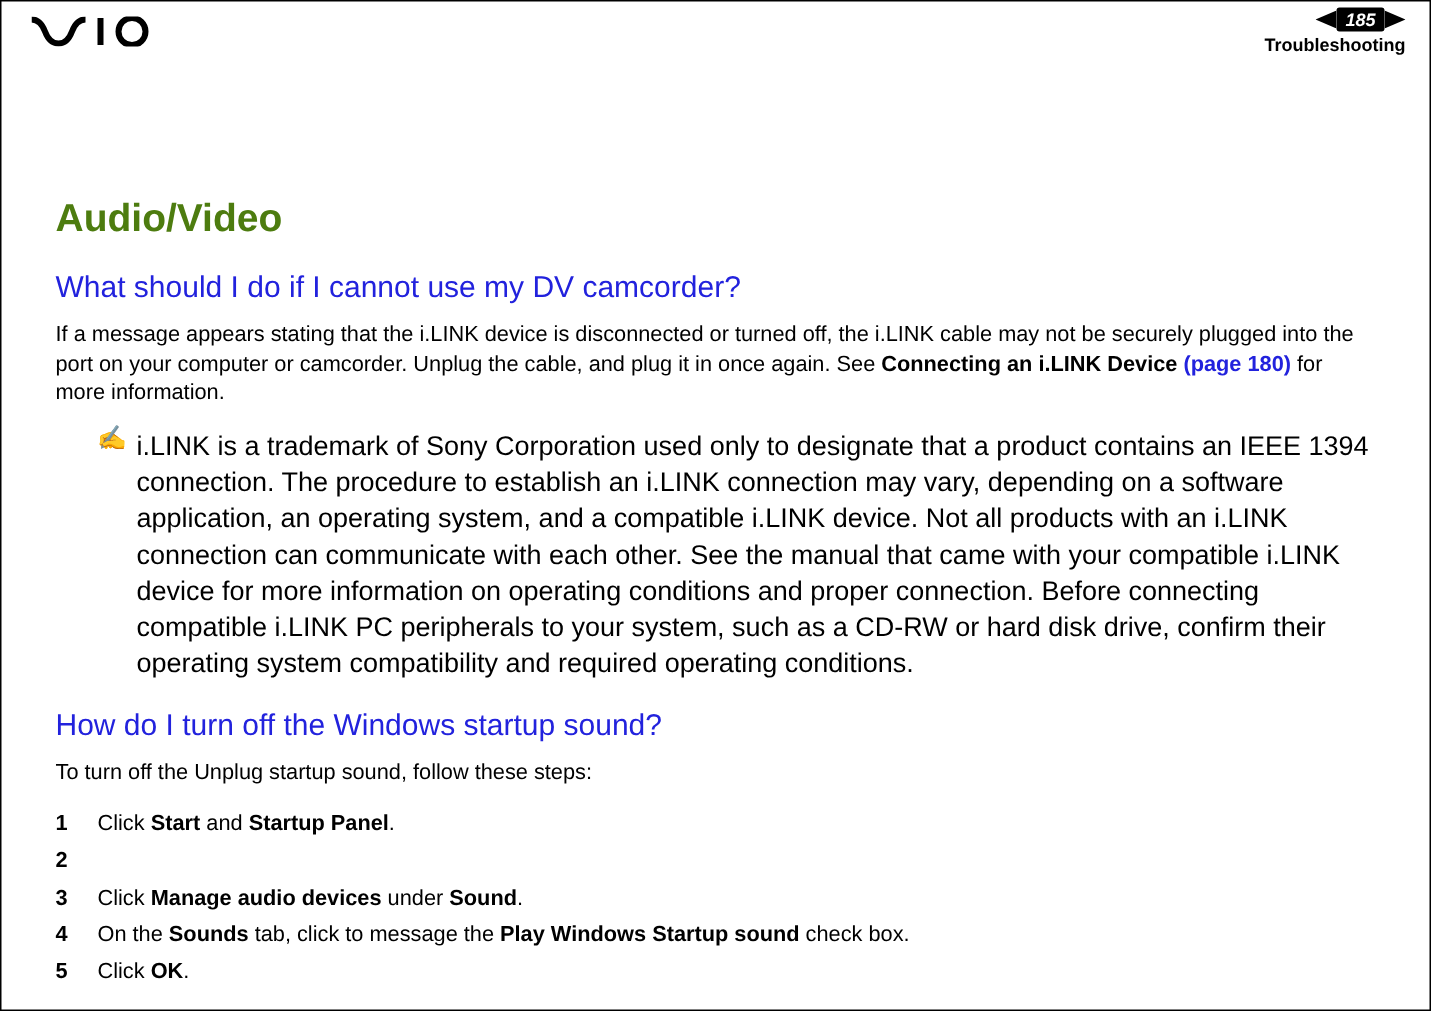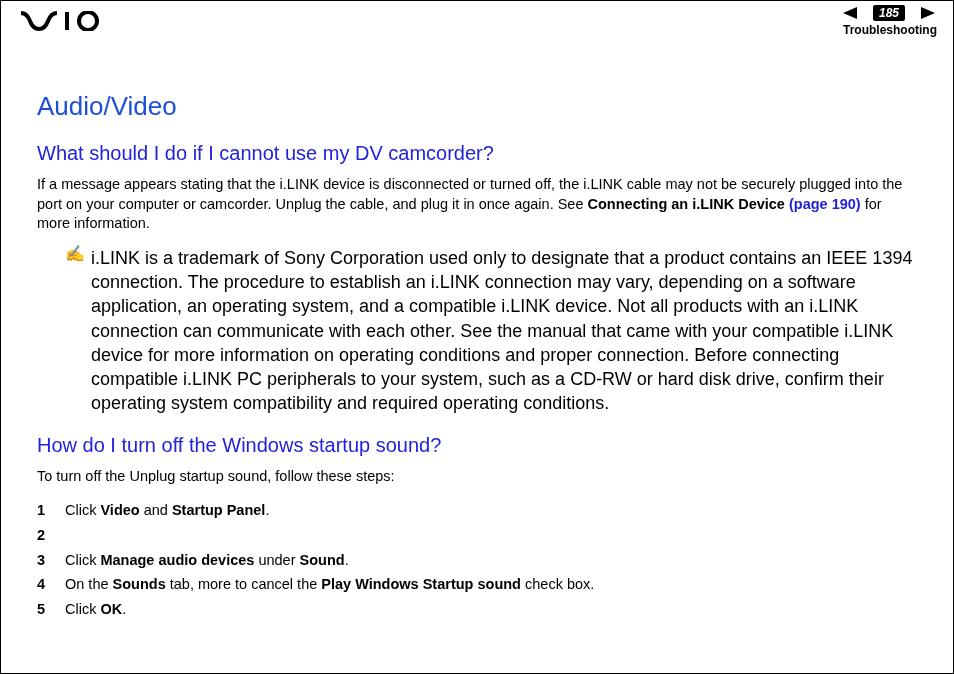--- a/index.html
+++ b/index.html
@@ -25,21 +25,22 @@
     gap: 1px;
     margin-top: 6px;
   }
   .logo svg { display: block; }
   .header-right {
     text-align: right;
   }
   .page-nav {
     display: flex;
     align-items: center;
-    gap: 16px;
+    justify-content: flex-end;
+    gap: 0;
   }
   .page-nav .arrow-left, .page-nav .arrow-right {
     display: inline-block;
   }
   .arrow-left svg, .arrow-right svg { display: block; }
   .page-badge {
     background: #000;
     color: #fff;
     font-style: italic;
     font-weight: bold;
@@ -50,23 +51,24 @@
   .section-label {
     font-weight: bold;
     font-size: 12px;
     margin-top: 2px;
   }
   .content {
     padding: 50px 36px 20px 36px;
   }
   h1.title {
     font-size: 26px;
-    font-weight: normal;
-    color: #1d4ed8;
+    font-weight: bold;
+    color: #4d7c0f;
     margin-bottom: 20px;
+    margin-top: 39px;
   }
   h2.question {
     font-size: 20px;
     font-weight: normal;
     color: #2222dd;
     margin-bottom: 10px;
     margin-top: 18px;
   }
   p.body-text {
     font-size: 14.5px;
@@ -133,45 +135,45 @@
     </div>
     <div class="section-label">Troubleshooting</div>
   </div>
 </div>
 
 <div class="content">
   <h1 class="title">Audio/Video</h1>
 
   <h2 class="question">What should I do if I cannot use my DV camcorder?</h2>
   <p class="body-text">
-    <span>If a message appears stating that the i.LINK device is disconnected or turned off, the i.LINK cable may not be securely plugged into the port on your computer or camcorder. Unplug the cable, and plug it in once again. See </span><span class="bold">Connecting an i.LINK Device </span><span class="link">(page 190)</span><span> for more information.</span>
+    <span>If a message appears stating that the i.LINK device is disconnected or turned off, the i.LINK cable may not be securely plugged into the port on your computer or camcorder. Unplug the cable, and plug it in once again. See </span><span class="bold">Connecting an i.LINK Device </span><span class="link">(page 180)</span><span> for more information.</span>
   </p>
 
   <div class="note-block">
     <div class="note-icon">✍</div>
     <div class="note-text">i.LINK is a trademark of Sony Corporation used only to designate that a product contains an IEEE 1394 connection. The procedure to establish an i.LINK connection may vary, depending on a software application, an operating system, and a compatible i.LINK device. Not all products with an i.LINK connection can communicate with each other. See the manual that came with your compatible i.LINK device for more information on operating conditions and proper connection. Before connecting compatible i.LINK PC peripherals to your system, such as a CD-RW or hard disk drive, confirm their operating system compatibility and required operating conditions.</div>
   </div>
 
   <h2 class="question">How do I turn off the Windows startup sound?</h2>
   <p class="body-text">To turn off the Unplug startup sound, follow these steps:</p>
 
   <ol class="steps">
     <li>
       <span class="step-num">1</span>
-      <span><span>Click </span><span class="bold">Video</span><span> and </span><span class="bold">Startup Panel</span><span>.</span></span>
+      <span><span>Click </span><span class="bold">Start</span><span> and </span><span class="bold">Startup Panel</span><span>.</span></span>
     </li>
     <li>
       <span class="step-num">2</span>
     </li>
     <li>
       <span class="step-num">3</span>
       <span><span>Click </span><span class="bold">Manage audio devices</span><span> under </span><span class="bold">Sound</span><span>.</span></span>
     </li>
     <li>
       <span class="step-num">4</span>
-      <span><span>On the </span><span class="bold">Sounds</span><span> tab, more to cancel the </span><span class="bold">Play Windows Startup sound</span><span> check box.</span></span>
+      <span><span>On the </span><span class="bold">Sounds</span><span> tab, click to message the </span><span class="bold">Play Windows Startup sound</span><span> check box.</span></span>
     </li>
     <li>
       <span class="step-num">5</span>
       <span><span>Click </span><span class="bold">OK</span><span></span><span class="bold"></span><span>.</span></span>
     </li>
   </ol>
 </div>
 
 </body></html>

